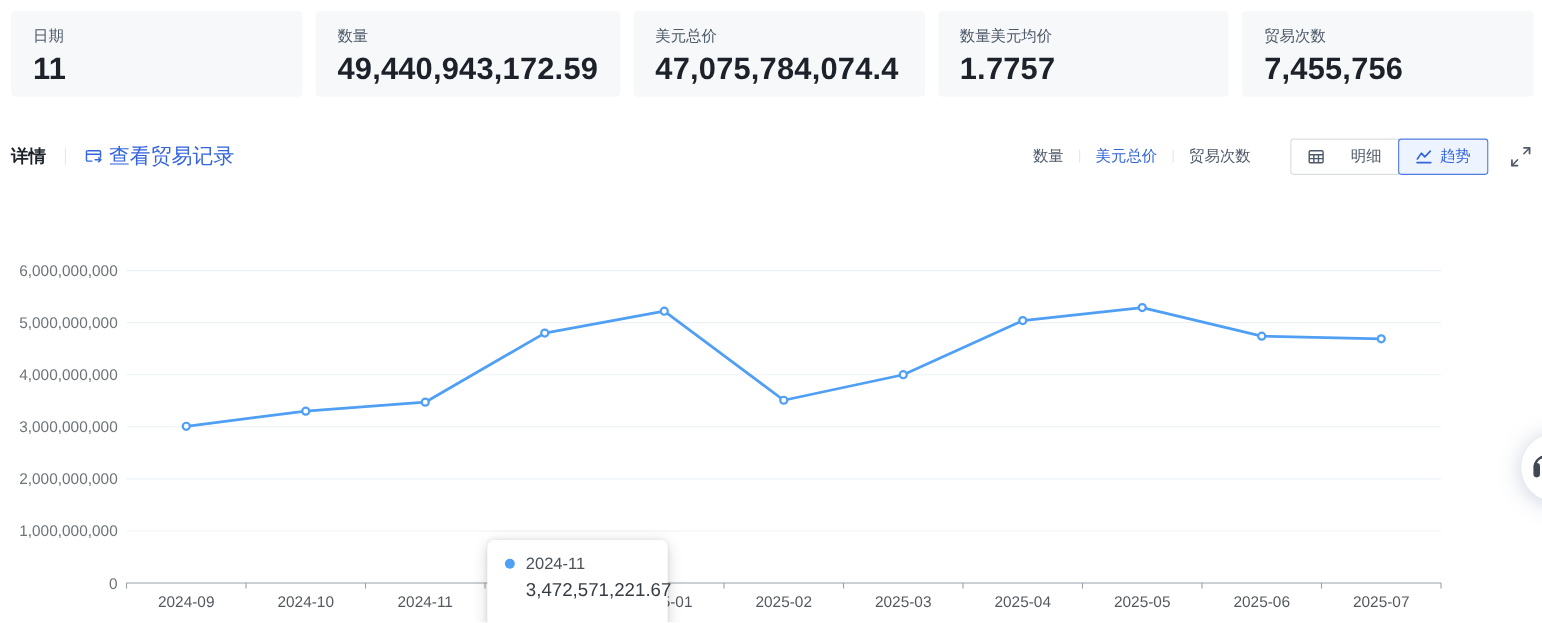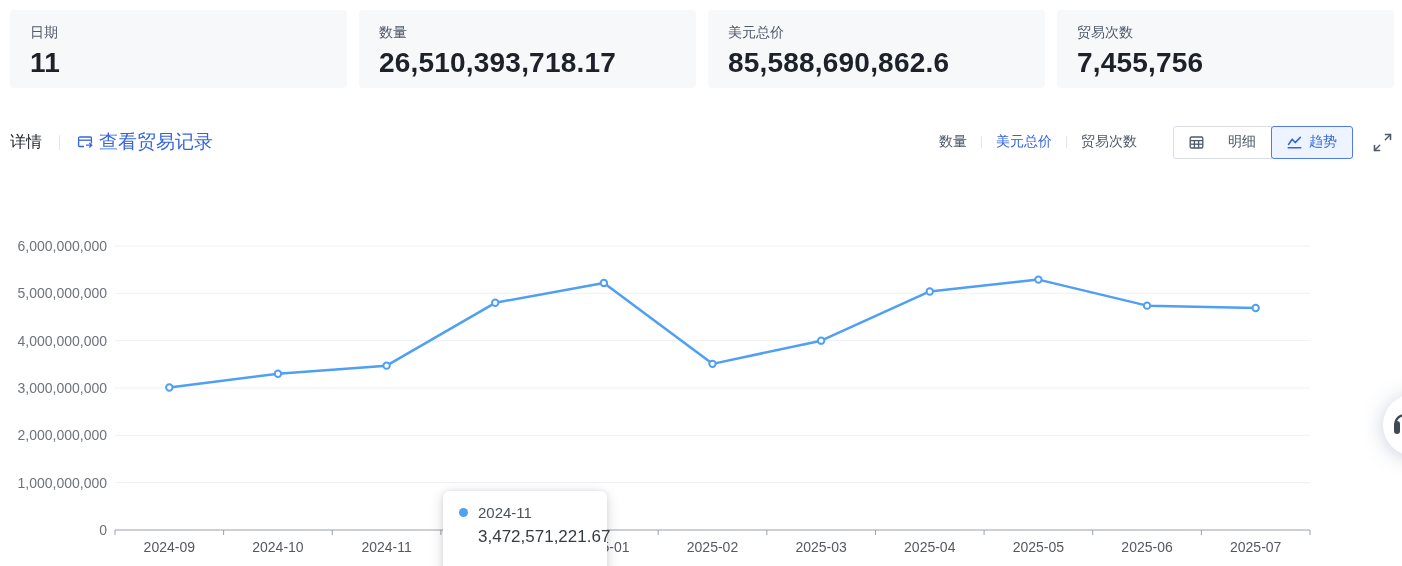--- a/index.html
+++ b/index.html
@@ -10,21 +10,21 @@
     color:#1d2129;
   }
   
   .stats-row { position:absolute; left:10px; top:10px; width:1384px; display:flex; gap:12px; }
   .stat-card { flex:1; height:78px; background:var(--card-bg,#f7f8fa); border-radius:4px; padding:14px 20px; }
   .stat-label { font-size:14px; color:var(--text-gray,#4e5969); }
   .stat-value { font-size:28px; font-weight:700; color:var(--text-dark,#1d2129); margin-top:5px; letter-spacing:.2px; }
   
   .toolbar { position:absolute; left:10px; right:8px; top:125px; height:34px; display:flex; align-items:center; justify-content:space-between; }
   .tb-left, .tb-right { display:flex; align-items:center; }
-  .page-title { font-size:16px; font-weight:400; color:var(--text-dark,#1d2129); }
+  .page-title { font-size:16px; font-weight:700; color:var(--text-dark,#1d2129); }
   .v-div { width:1px; height:15px; background:#e5e6eb; margin:0 17px; }
   .v-div.small { height:12px; margin:0 14px; }
   .link { display:flex; align-items:center; gap:6px; color:var(--accent,#3565dc); font-size:19px; cursor:pointer; }
   .metric-tab { font-size:14px; color:var(--text-gray,#4e5969); cursor:pointer; }
   .metric-tab.active { color:var(--accent,#3565dc); }
   .btn-group { display:flex; margin-left:36px; }
   .view-btn { display:flex; align-items:center; gap:7px; height:33px; padding:0 15px; font-size:14px;
     background:#fff; border:1px solid #dadde3; color:var(--text-gray,#4e5969); cursor:pointer; }
   .view-btn.first { border-radius:3px 0 0 3px;gap:24px; }
   .view-btn.active { background:var(--trend-bg,#edf4ff); border:1px solid var(--trend-border,#4e7ce0);
@@ -51,25 +51,29 @@
 
 <div id="app">
 
   <div class="stats-row">
     <div class="stat-card">
       <div class="stat-label">日期</div>
       <div class="stat-value">11</div>
     </div>
     <div class="stat-card">
       <div class="stat-label">数量</div>
-      <div class="stat-value">26,510,393,718.17</div>
+      <div class="stat-value">49,440,943,172.59</div>
     </div>
     <div class="stat-card">
       <div class="stat-label">美元总价</div>
-      <div class="stat-value">85,588,690,862.6</div>
+      <div class="stat-value">47,075,784,074.4</div>
+    </div>
+    <div class="stat-card">
+      <div class="stat-label">数量美元均价</div>
+      <div class="stat-value">1.7757</div>
     </div>
     <div class="stat-card">
       <div class="stat-label">贸易次数</div>
       <div class="stat-value">7,455,756</div>
     </div>
   </div>
 
   <div class="toolbar">
     <div class="tb-left">
       <span class="page-title">详情</span>

